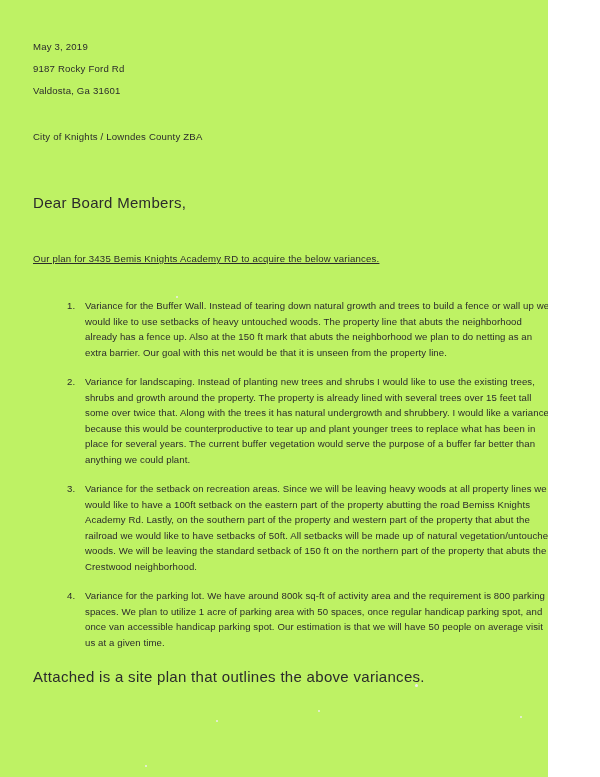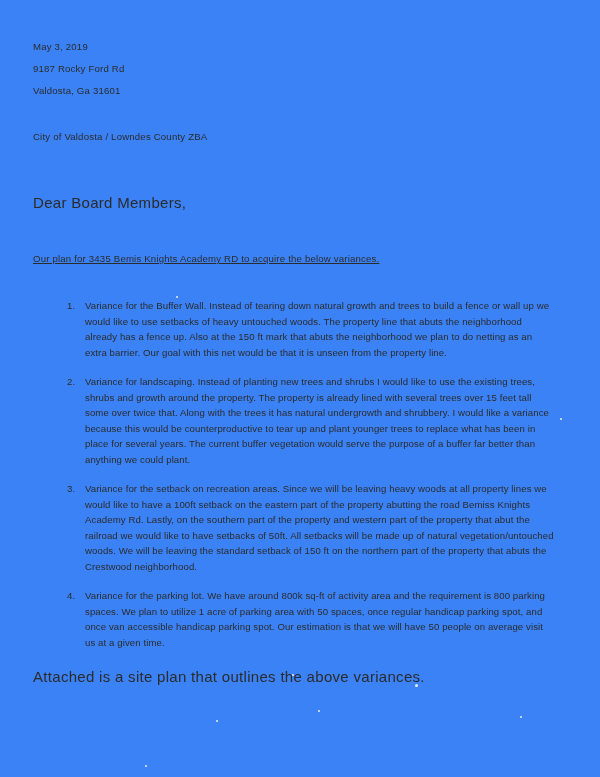--- a/index.html
+++ b/index.html
@@ -7,23 +7,23 @@
     margin: 0;
     padding: 0;
     background: #ffffff;
   }
   body {
     font-family: "Liberation Sans", sans-serif;
     color: #2b2b2b;
   }
   .page {
     position: relative;
-    width: 600px;
+    width: 548px;
     height: 777px;
-    background: #3b82f6;
+    background: #bef264;
     overflow: hidden;
     box-sizing: border-box;
   }
   
   .speck {
     position: absolute;
     background: #ededed;
     border-radius: 50%;
     pointer-events: none;
   }
@@ -108,21 +108,21 @@
   <div class="speck" style="left:560px;top:418px;width:2px;height:2px;"></div>
 
   <div class="sheet">
 
     <div class="addr-block">
       <div class="addr-line">May 3, 2019</div>
       <div class="addr-line">9187 Rocky Ford Rd</div>
       <div class="addr-line">Valdosta, Ga 31601</div>
     </div>
 
-    <div class="recipient">City of Valdosta / Lowndes County ZBA</div>
+    <div class="recipient">City of Knights / Lowndes County ZBA</div>
 
     <div class="salutation">Dear Board Members,</div>
 
     <div class="intro">Our plan for 3435 Bemis Knights Academy RD to acquire the below variances.</div>
 
     <ol class="variance-list">
       <li>Variance for the Buffer Wall.  Instead of tearing down natural growth and trees to build a fence or wall up we would like to use setbacks of heavy untouched woods. The property line that abuts the neighborhood already has a fence up. Also at the 150 ft mark that abuts the neighborhood we plan to do netting as an extra barrier. Our goal with this net would be that it is unseen from the property line.</li>
       <li>Variance for landscaping. Instead of planting new trees and shrubs I would like to use the existing trees, shrubs and growth around the property. The property is already lined with several trees over 15 feet tall some over twice that. Along with the trees it has natural undergrowth and shrubbery. I would like a variance because this would be counterproductive to tear up and plant younger trees to replace what has been in place for several years. The current buffer vegetation would serve the purpose of a buffer far better than anything we could plant.</li>
       <li>Variance for the setback on recreation areas. Since we will be leaving heavy woods at all property lines we would like to have a 100ft setback on the eastern part of the property abutting the road Bemiss Knights Academy Rd. Lastly, on the southern part of the property and western part of the property that abut the railroad we would like to have setbacks of 50ft. All setbacks will be made up of natural vegetation/untouched woods. We will be leaving the standard setback of 150 ft on the northern part of the property that abuts the Crestwood neighborhood.</li>
       <li>Variance for the parking lot. We have around 800k sq-ft of activity area and the requirement is 800 parking spaces. We plan to utilize 1 acre of parking area with 50 spaces, once regular handicap parking spot, and once van accessible handicap parking spot. Our estimation is that we will have 50 people on average visit us at a given time.</li>

